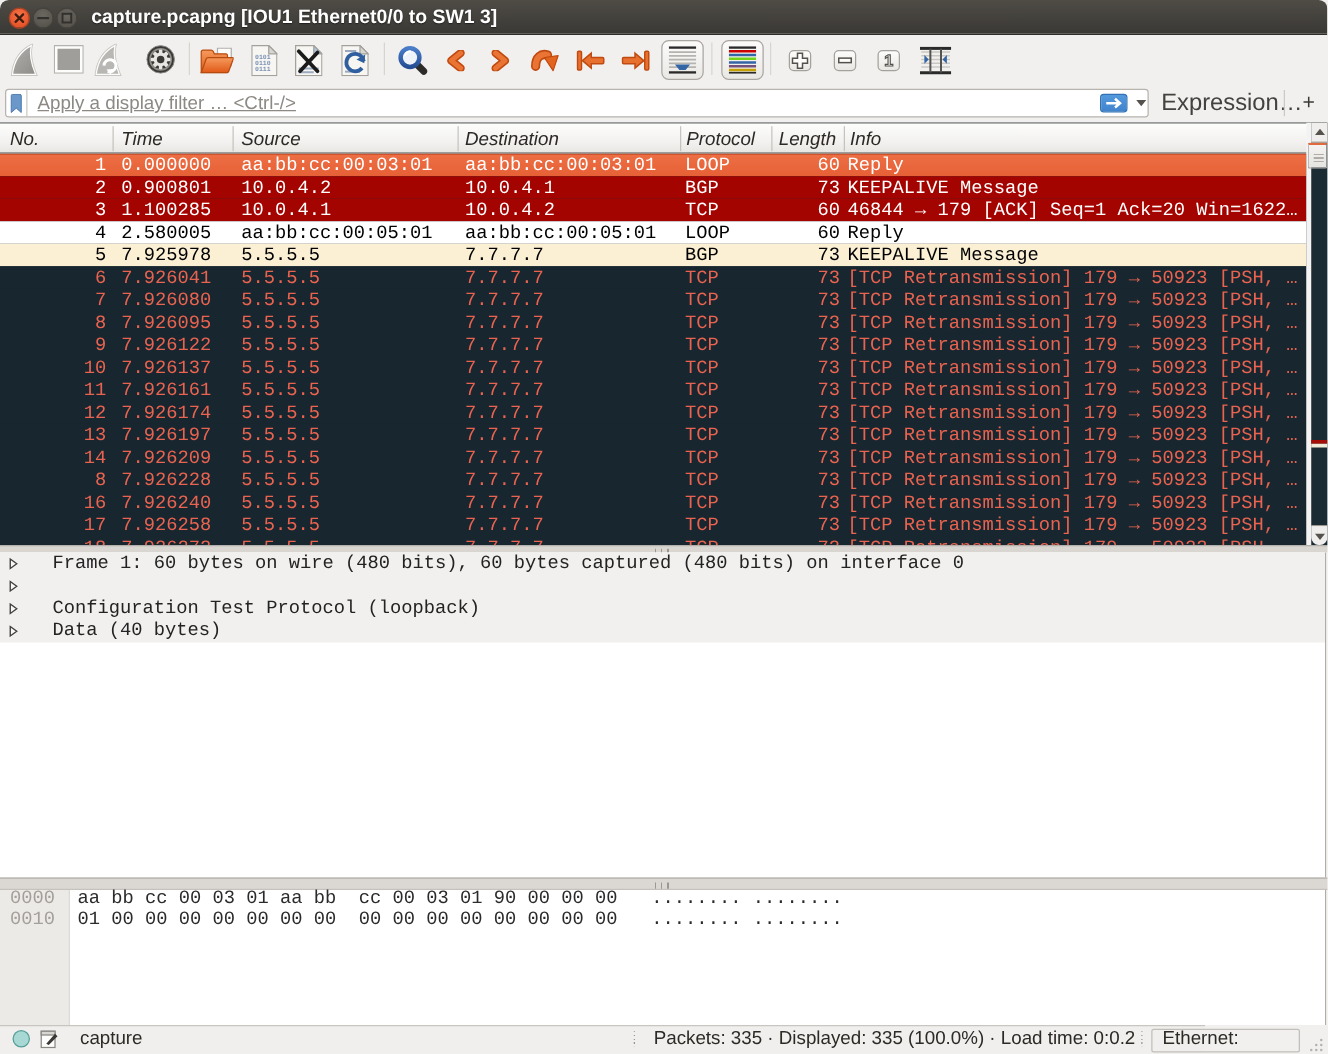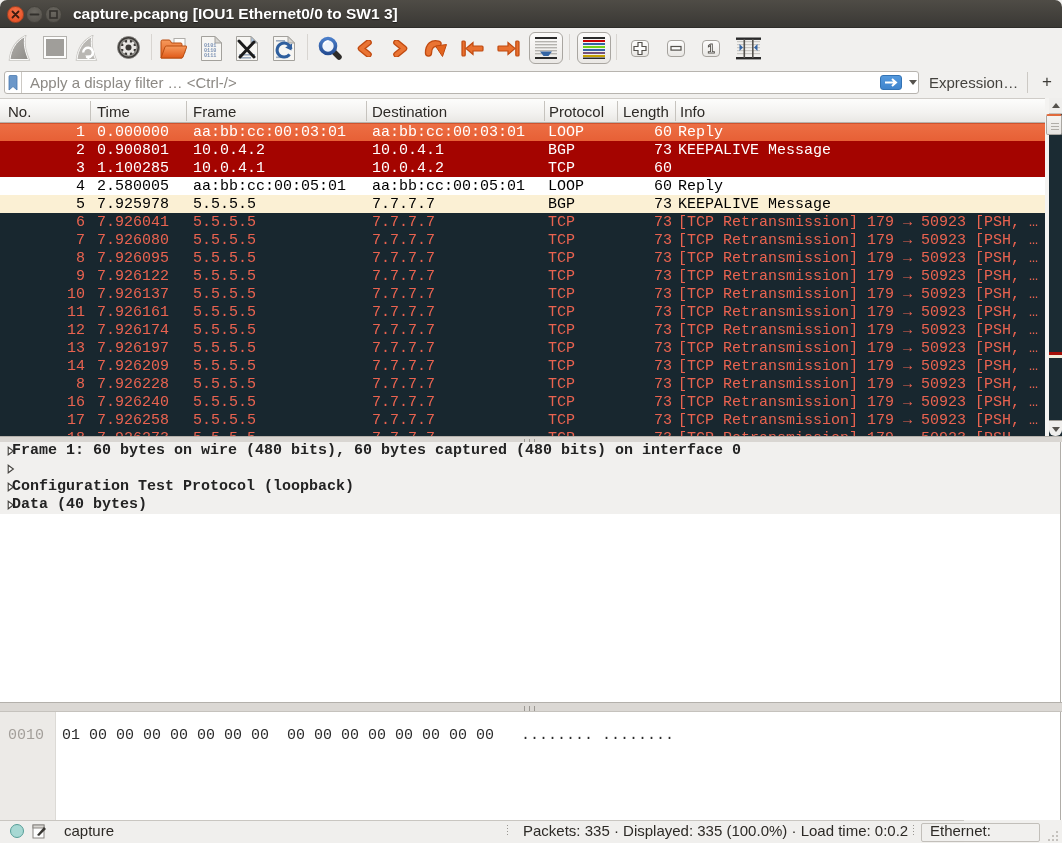--- a/index.html
+++ b/index.html
@@ -22,34 +22,34 @@
 
 #toolbar { left:0; top:28px; width:1062px; height:39px; background:#f1f0ee; }
 .tsep { position:absolute; top:6px; width:1px; height:26px; background:#d8d5d1; }
 .ticon { position:absolute; top:3px; }
 
 
 #filterbar { left:0; top:67px; width:1062px; height:31px; background:#f1f0ee; }
 #filterbox { position:absolute; left:4px; top:4px; width:915px; height:23px; background:#fff;
   border:1px solid #b7b4af; border-radius:3px; }
 #fb-divider { position:absolute; left:16px; top:0px; width:1px; height:21px; background:#ccc9c4; }
-#fb-hint { position:absolute; left:25px; top:0; line-height:21px; color:#8c8984; font-size:15px; }
+#fb-hint { position:absolute; left:25px; top:0; line-height:21px; color:#8c8984; font-size:15px;text-decoration:underline; }
 #fb-apply { position:absolute; left:875px; top:3px; width:22px; height:15px; background:linear-gradient(#5499dd,#3f84cd);
   border:1px solid #3272b4; border-radius:3px; }
 #fb-caret { position:absolute; left:904px; top:8px; width:0; height:0;
   border-left:4px solid transparent; border-right:4px solid transparent; border-top:5px solid #55524d; }
-#fb-expression { position:absolute; left:929px; top:0; line-height:31px; color:#44423e; font-size:15px; }
+#fb-expression { position:absolute; left:929px; top:0; line-height:31px; color:#44423e; font-size:19px; }
 #fb-sep { position:absolute; left:1027px; top:5px; width:1px; height:21px; background:#ccc9c4; }
 #fb-plus { position:absolute; left:1038px; top:0; width:18px; line-height:30px; text-align:center; color:#3c3a36; font-size:17px; }
 
 
 #plist { left:0; top:98px; width:1062px; height:338px; background:#18272f; overflow:hidden; }
 #plheader { position:absolute; left:0; top:0; width:1062px; height:25px;
   background:linear-gradient(#fdfdfc,#f3f2f0 60%,#e9e7e4);
-  border-top:1px solid #cfccc8; border-bottom:1px solid #b5b2ad; color:#2d2a26; font-size:15px; }
+  border-top:1px solid #cfccc8; border-bottom:1px solid #b5b2ad; color:#2d2a26; font-size:15px;font-style:italic; }
 #plheader .hl { position:absolute; top:1px; line-height:23px; }
 #plheader .hd { position:absolute; top:2px; width:1px; height:20px; background:#c6c3be; }
 .prow { position:absolute; left:0; width:1045px; height:18px; font-size:15px; line-height:19px;
   font-family:"Liberation Mono", monospace; white-space:pre; }
 .prow span { position:absolute; top:0; }
 .c-no  { left:0px; width:85px; text-align:right; }
 .c-t   { left:97px; }
 .c-s   { left:193px; }
 .c-d   { left:372px; }
 .c-p   { left:548px; }
@@ -82,21 +82,21 @@
 #split1 { top:436px; height:6px; border-top:1px solid #b3b0ab; background:#d9d6d2; }
 #split2 { top:702px; height:10px; border-top:1px solid #b3b0ab; border-bottom:1px solid #c5c2bd; }
 .grip { position:absolute; left:524px; top:2px; width:14px; height:5px;
   background:repeating-linear-gradient(90deg,#9b9893 0 1px,transparent 1px 5px); }
 
 
 #details { left:0; top:442px; width:1062px; height:260px; background:#fff;
   font-family:"Liberation Mono", monospace; font-size:15px; color:#232323; }
 #det-gray { position:absolute; left:0; top:0; width:1060px; height:72px; background:#f1f0ee; }
 .rborder { position:absolute; left:1060px; top:0; width:1px; background:#b0ada8; }
-#details .dline { position:absolute; left:12px; height:18px; line-height:18px; white-space:pre;font-weight:bold; }
+#details .dline { position:absolute; left:42px; height:18px; line-height:18px; white-space:pre; }
 .tri { position:absolute; left:7px; }
 
 
 #hexpane { left:0; top:712px; width:1062px; height:108px; background:#fff;
   font-family:"Liberation Mono", monospace; font-size:15px; color:#2b2b2b; }
 #hexstrip { position:absolute; left:0; top:0; width:56px; height:108px; background:#eceae7; border-right:1px solid #dcdad6; }
 .hline { position:absolute; left:8px; height:17px; line-height:17px; white-space:pre; }
 .hoff { color:#a39f9a; }
 
 
@@ -336,36 +336,36 @@
   </div>
   <div id="fb-expression">Expression…</div>
   <div id="fb-sep"></div>
   <div id="fb-plus">+</div>
 </div>
 
 <div class="abs" id="plist">
   <div id="plheader">
     <div class="hl" style="left:8px">No.</div>
     <div class="hl" style="left:97px">Time</div>
-    <div class="hl" style="left:193px">Frame</div>
+    <div class="hl" style="left:193px">Source</div>
     <div class="hl" style="left:372px">Destination</div>
     <div class="hl" style="left:549px">Protocol</div>
     <div class="hl" style="left:623px">Length</div>
     <div class="hl" style="left:680px">Info</div>
     <div class="hd" style="left:90px"></div>
     <div class="hd" style="left:186px"></div>
     <div class="hd" style="left:366px"></div>
     <div class="hd" style="left:544px"></div>
     <div class="hd" style="left:617px"></div>
     <div class="hd" style="left:675px"></div>
   </div>
   <div id="rows">
   <div class="prow r-or" style="top:25px"><span class="c-no">1</span><span class="c-t">0.000000</span><span class="c-s">aa:bb:cc:00:03:01</span><span class="c-d">aa:bb:cc:00:03:01</span><span class="c-p">LOOP</span><span class="c-l">60</span><span class="c-i">Reply</span></div>
   <div class="prow r-red" style="top:43px"><span class="c-no">2</span><span class="c-t">0.900801</span><span class="c-s">10.0.4.2</span><span class="c-d">10.0.4.1</span><span class="c-p">BGP</span><span class="c-l">73</span><span class="c-i">KEEPALIVE Message</span></div>
-  <div class="prow r-red" style="top:61px"><span class="c-no">3</span><span class="c-t">1.100285</span><span class="c-s">10.0.4.1</span><span class="c-d">10.0.4.2</span><span class="c-p">TCP</span><span class="c-l">60</span></div>
+  <div class="prow r-red" style="top:61px"><span class="c-no">3</span><span class="c-t">1.100285</span><span class="c-s">10.0.4.1</span><span class="c-d">10.0.4.2</span><span class="c-p">TCP</span><span class="c-l">60</span><span class="c-i">46844 → 179 [ACK] Seq=1 Ack=20 Win=1622…</span></div>
   <div class="prow r-wh" style="top:79px"><span class="c-no">4</span><span class="c-t">2.580005</span><span class="c-s">aa:bb:cc:00:05:01</span><span class="c-d">aa:bb:cc:00:05:01</span><span class="c-p">LOOP</span><span class="c-l">60</span><span class="c-i">Reply</span></div>
   <div class="prow r-cr" style="top:97px"><span class="c-no">5</span><span class="c-t">7.925978</span><span class="c-s">5.5.5.5</span><span class="c-d">7.7.7.7</span><span class="c-p">BGP</span><span class="c-l">73</span><span class="c-i">KEEPALIVE Message</span></div>
   <div class="prow r-nv" style="top:115px"><span class="c-no">6</span><span class="c-t">7.926041</span><span class="c-s">5.5.5.5</span><span class="c-d">7.7.7.7</span><span class="c-p">TCP</span><span class="c-l">73</span><span class="c-i">[TCP Retransmission] 179 → 50923 [PSH, …</span></div>
   <div class="prow r-nv" style="top:133px"><span class="c-no">7</span><span class="c-t">7.926080</span><span class="c-s">5.5.5.5</span><span class="c-d">7.7.7.7</span><span class="c-p">TCP</span><span class="c-l">73</span><span class="c-i">[TCP Retransmission] 179 → 50923 [PSH, …</span></div>
   <div class="prow r-nv" style="top:151px"><span class="c-no">8</span><span class="c-t">7.926095</span><span class="c-s">5.5.5.5</span><span class="c-d">7.7.7.7</span><span class="c-p">TCP</span><span class="c-l">73</span><span class="c-i">[TCP Retransmission] 179 → 50923 [PSH, …</span></div>
   <div class="prow r-nv" style="top:169px"><span class="c-no">9</span><span class="c-t">7.926122</span><span class="c-s">5.5.5.5</span><span class="c-d">7.7.7.7</span><span class="c-p">TCP</span><span class="c-l">73</span><span class="c-i">[TCP Retransmission] 179 → 50923 [PSH, …</span></div>
   <div class="prow r-nv" style="top:187px"><span class="c-no">10</span><span class="c-t">7.926137</span><span class="c-s">5.5.5.5</span><span class="c-d">7.7.7.7</span><span class="c-p">TCP</span><span class="c-l">73</span><span class="c-i">[TCP Retransmission] 179 → 50923 [PSH, …</span></div>
   <div class="prow r-nv" style="top:205px"><span class="c-no">11</span><span class="c-t">7.926161</span><span class="c-s">5.5.5.5</span><span class="c-d">7.7.7.7</span><span class="c-p">TCP</span><span class="c-l">73</span><span class="c-i">[TCP Retransmission] 179 → 50923 [PSH, …</span></div>
   <div class="prow r-nv" style="top:223px"><span class="c-no">12</span><span class="c-t">7.926174</span><span class="c-s">5.5.5.5</span><span class="c-d">7.7.7.7</span><span class="c-p">TCP</span><span class="c-l">73</span><span class="c-i">[TCP Retransmission] 179 → 50923 [PSH, …</span></div>
   <div class="prow r-nv" style="top:241px"><span class="c-no">13</span><span class="c-t">7.926197</span><span class="c-s">5.5.5.5</span><span class="c-d">7.7.7.7</span><span class="c-p">TCP</span><span class="c-l">73</span><span class="c-i">[TCP Retransmission] 179 → 50923 [PSH, …</span></div>
@@ -415,20 +415,21 @@
   <div class="dline" style="top:54px">Data (40 bytes)</div>
 </div>
 
 <div class="abs splitter" id="split2">
     <div class="grip" style="top:3px"></div>
   </div>
 
 <div class="abs" id="hexpane">
   <div id="hexstrip"></div>
   <div class="rborder" style="height:108px"></div>
+  <div class="hline" style="top:-2px"><span class="hoff">0000</span>  aa bb cc 00 03 01 aa bb  cc 00 03 01 90 00 00 00   ........ ........</div>
   <div class="hline" style="top:15px"><span class="hoff">0010</span>  01 00 00 00 00 00 00 00  00 00 00 00 00 00 00 00   ........ ........</div>
 </div>
 
 <div class="abs" id="statusbar">
   <div id="sb-circle"></div>
   <svg style="position:absolute;left:32px;top:3px" width="15" height="15" viewBox="0 0 15 15">
     <rect x="1" y="1" width="11" height="13" fill="#fdfdfd" stroke="#8a8783"></rect>
     <rect x="1" y="1" width="11" height="3" fill="#d8d6d2" stroke="#8a8783"></rect>
     <path d="M5 11 L12 3 L14 5 L7 12 Z" fill="#3a3834"></path>
   </svg>

